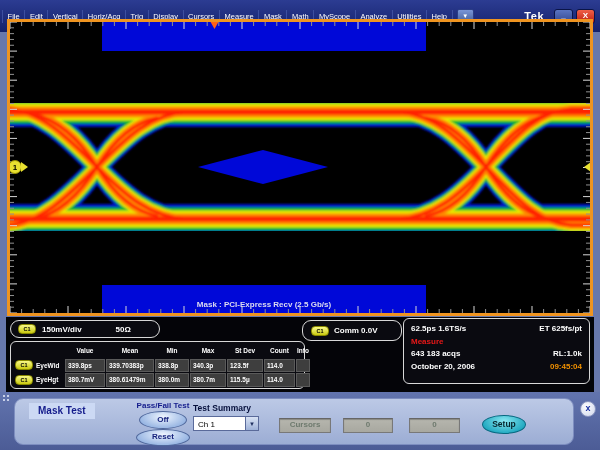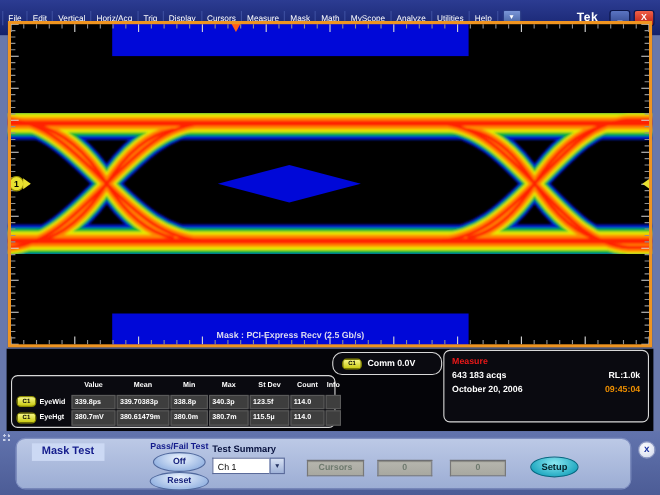--- a/index.html
+++ b/index.html
@@ -381,27 +381,36 @@
     <polygon points="14,143 21,148 14,153" fill="#e8e030"></polygon>
     <text x="8" y="151" fill="#000" font-size="8" font-weight="bold" text-anchor="middle" font-family="Liberation Sans, sans-serif">1</text>
   </g>
   <polygon points="584,143 577,148 584,153" fill="#e8e030"></polygon>
   <rect x="1.5" y="1.5" width="583" height="294" fill="none" stroke="#ef9420" stroke-width="3"></rect>
 </svg>
 </div>
 
 <div class="status">
 
+  <div class="sbox scale-box">
+    <span class="c1badge">C1</span>
+    <span>150mV/div</span>
+    <span style="margin-left:28px">50Ω</span>
+  </div>
 
   <div class="sbox comm-box">
     <span class="c1badge">C1</span>
     <span>Comm  0.0V</span>
   </div>
 
   <div class="sbox acq-box">
+    <div class="acq-line">
+      <span>62.5ps   1.6TS/s</span>
+      <span>ET   625fs/pt</span>
+    </div>
     <div class="acq-line">
       <span class="stopped">Measure</span>
     </div>
     <div class="acq-line">
       <span>643 183 acqs</span>
       <span>RL:1.0k</span>
     </div>
     <div class="acq-line">
       <span>October 20, 2006</span>
       <span class="clock">09:45:04</span>

